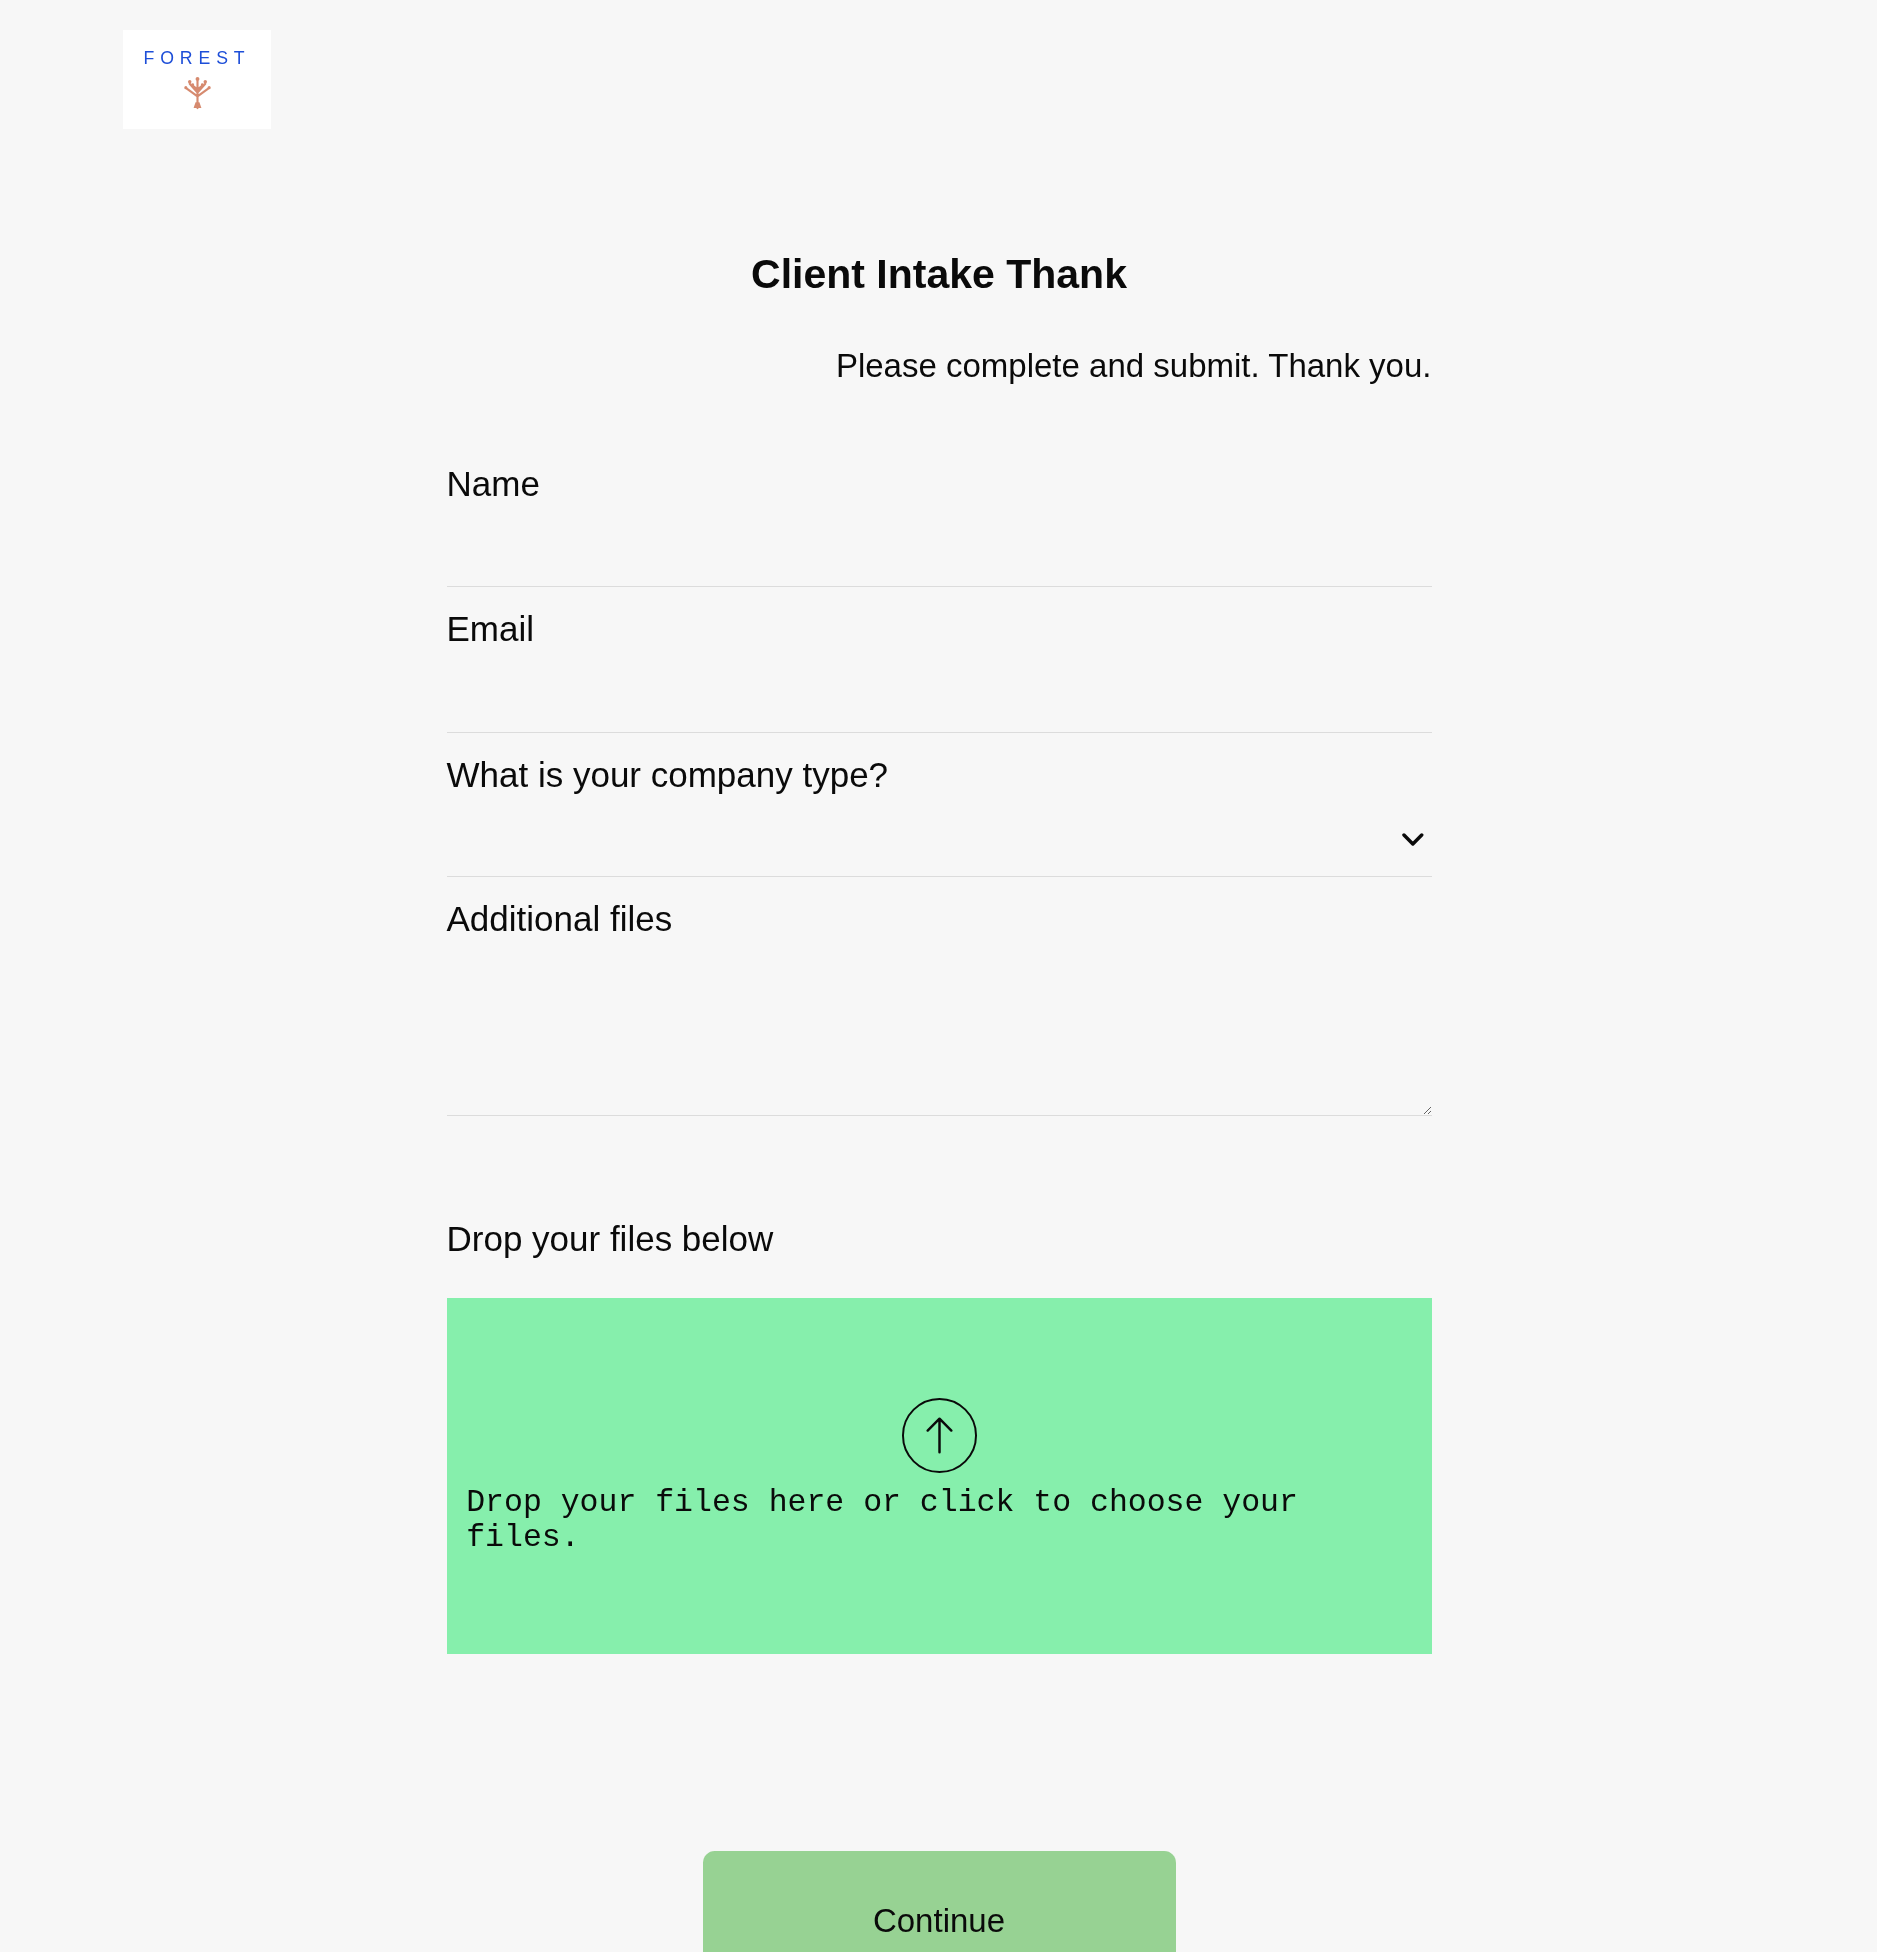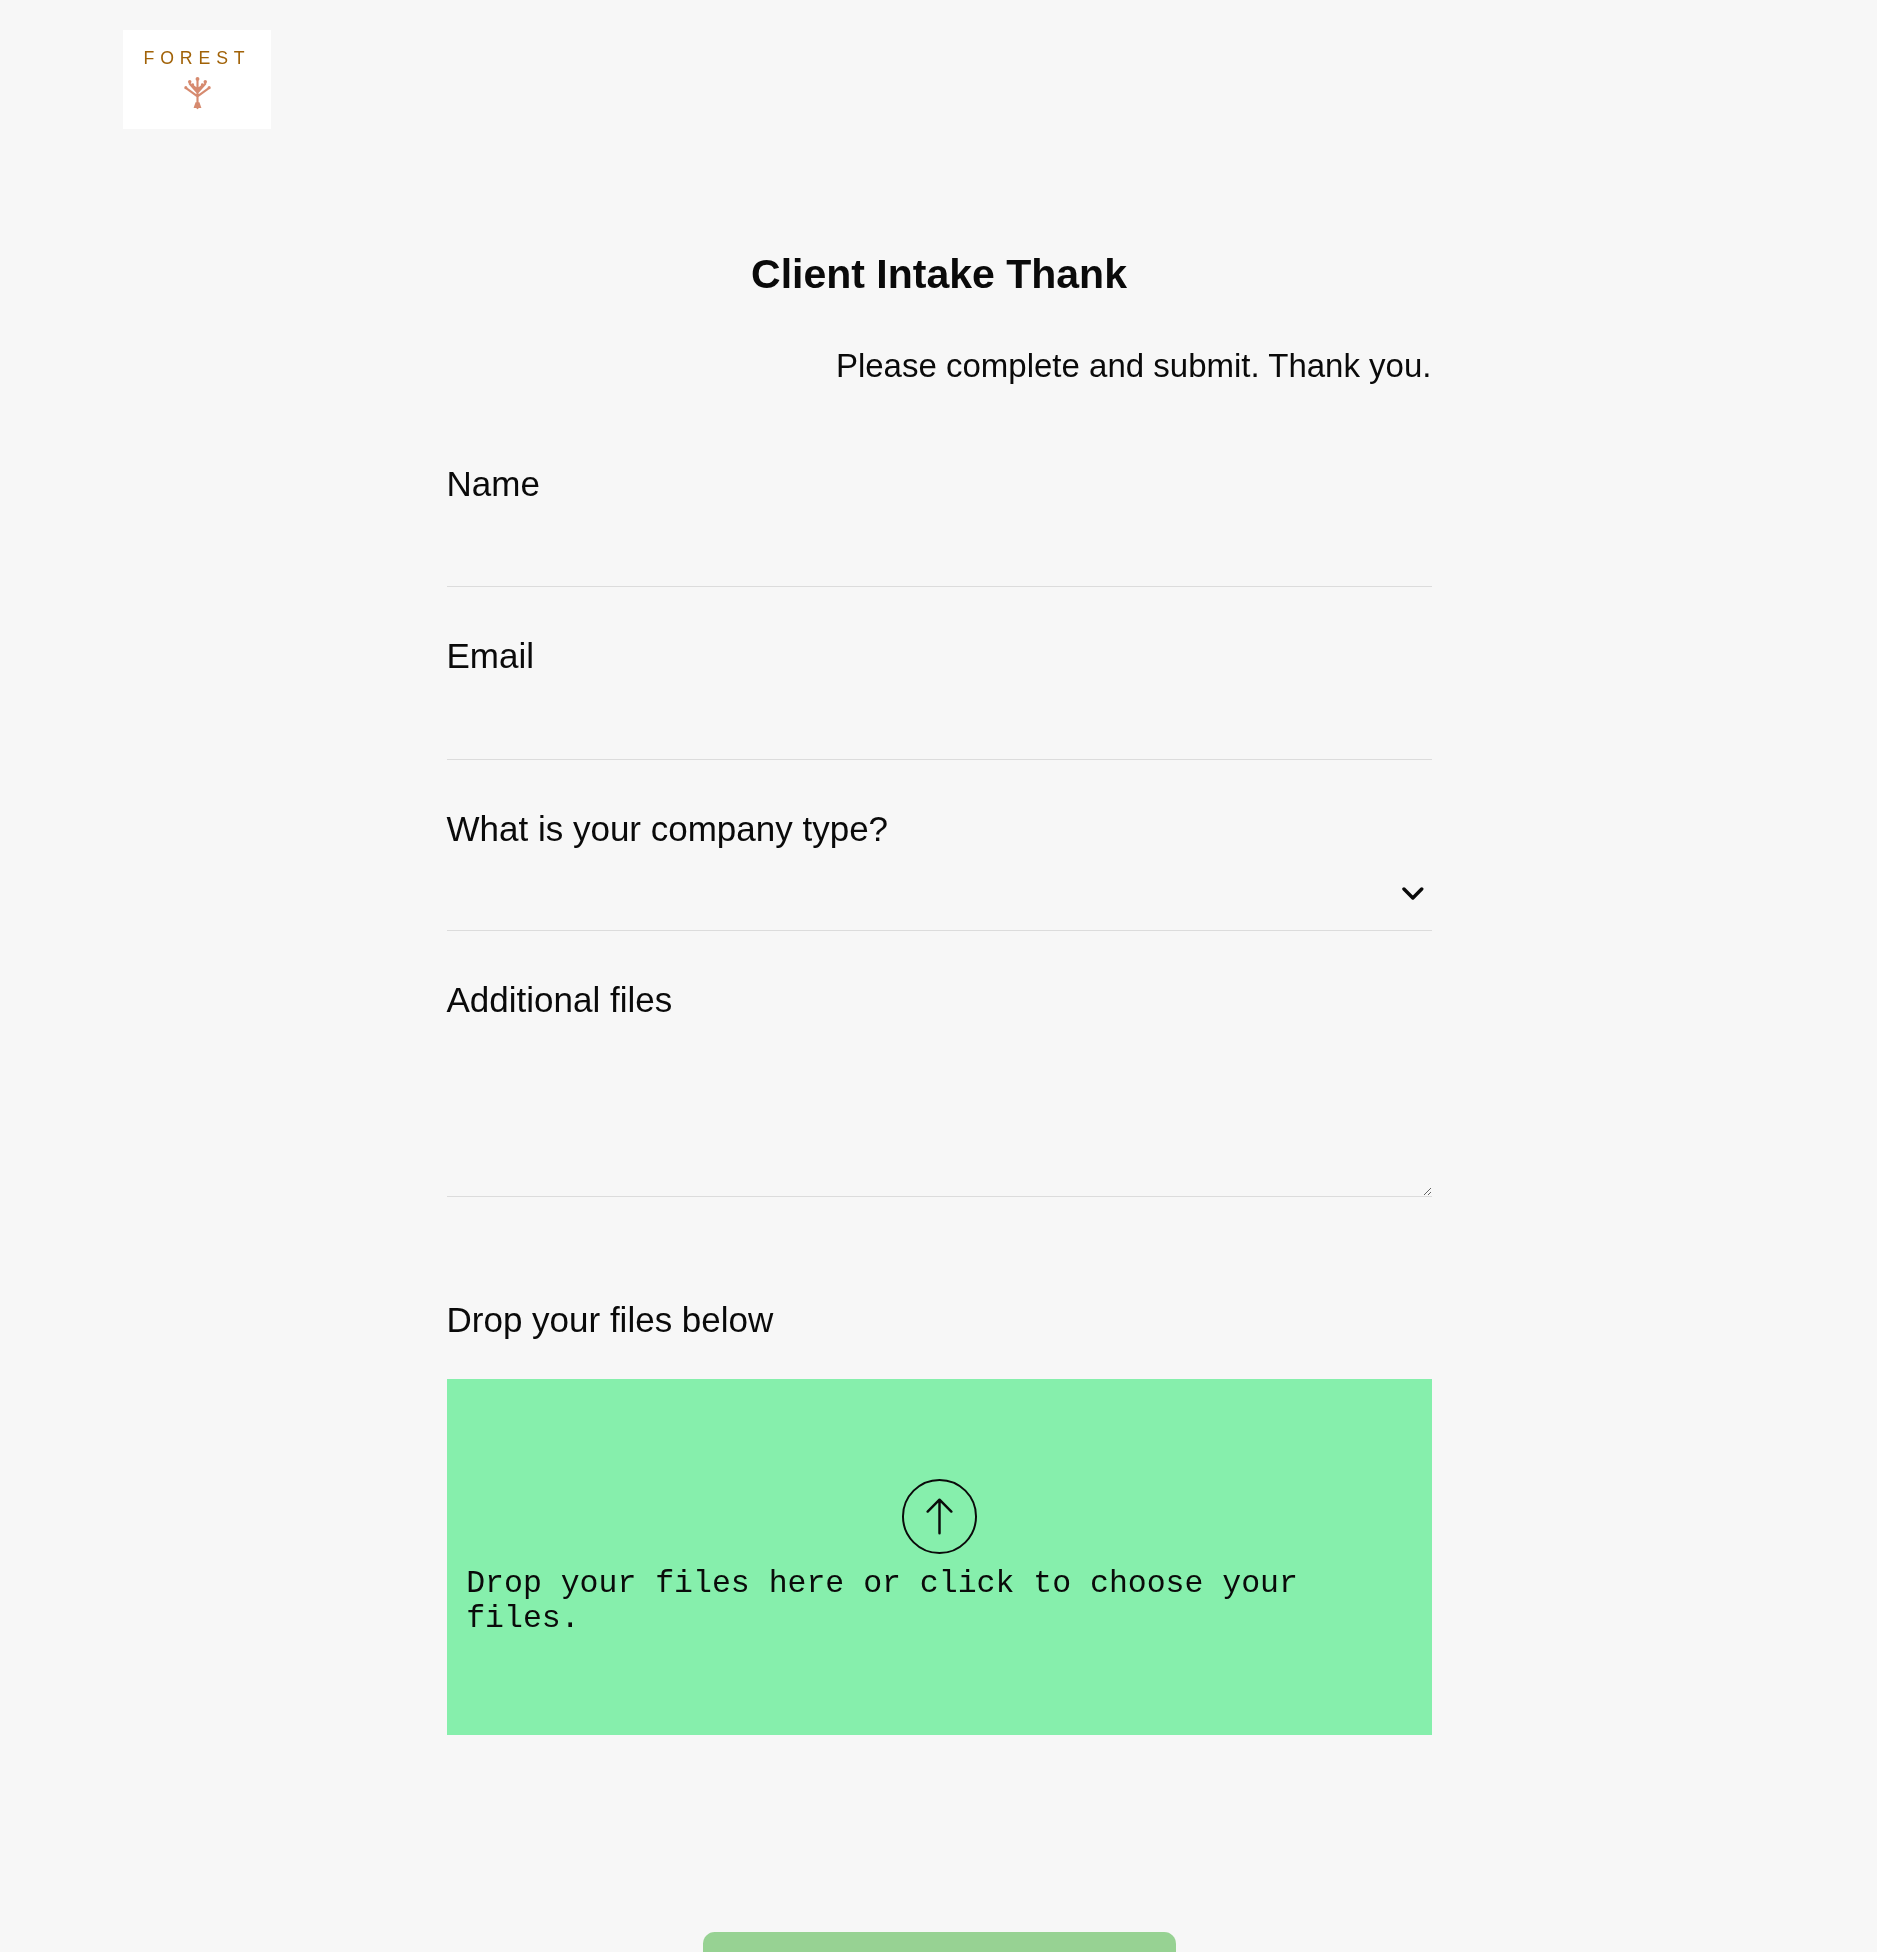--- a/index.html
+++ b/index.html
@@ -23,21 +23,21 @@
       background: #ffffff;
       display: flex;
       flex-direction: column;
       align-items: center;
       justify-content: center;
       gap: 5.9px;
     }
     .logo-text {
       font-size: 17.7px;
       letter-spacing: 5.9px;
-      color: #a16207;
+      color: #1d4ed8;
       font-weight: 500;
     }
     .logo-tree {
       width: 35px;
       height: 35px;
       position: relative;
     }
     .logo-tree svg {
       width: 100%;
       height: 100%;
@@ -55,21 +55,21 @@
       margin-bottom: 49px;
     }
     .form-subtitle {
       text-align: right;
       font-size: 33px;
       color: #0a0a0a;
       margin-bottom: 79px;
       font-weight: 400;
     }
     .form-group {
-      margin-bottom: 49px;
+      margin-bottom: 22px;
     }
     .form-label {
       display: block;
       font-size: 35px;
       color: #0a0a0a;
       margin-bottom: 9.9px;
       font-weight: 400;
     }
     .form-input {
       width: 100%;

